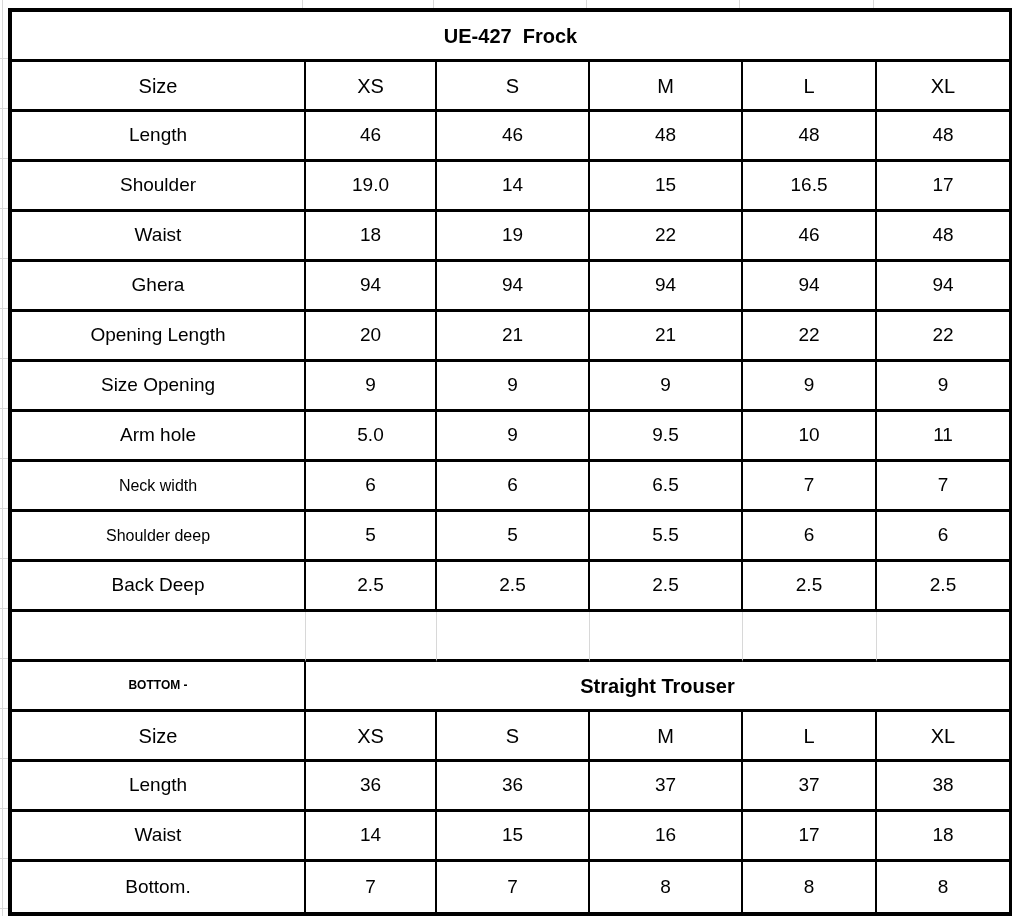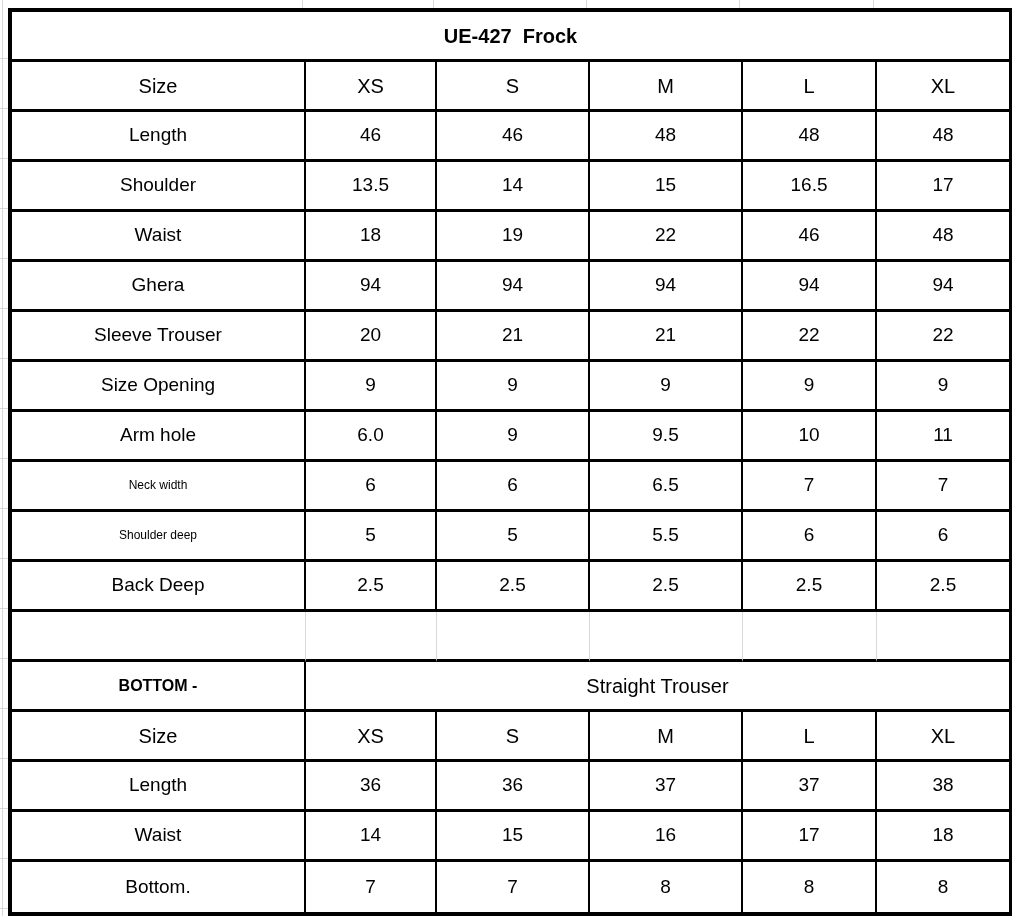--- a/index.html
+++ b/index.html
@@ -23,23 +23,23 @@
     box-sizing:border-box;height:50px;padding:0 4px;overflow:hidden;
     border-right:2px solid #000;border-bottom:3px solid #000;
     text-align:center;vertical-align:middle;
     font-size:19px;line-height:1.1;white-space:nowrap;
   }
   td:last-child{border-right:0}
   tbody.last tr:last-child td{border-bottom:0}
 
   td.title-cell{font-weight:bold;font-size:20px;white-space:pre}
   td.header-cell{font-weight:normal;font-size:20px}
-  td.section-label-cell{font-weight:bold;font-size:16px}
-  td.section-title-cell{font-weight:normal;font-size:20px}
-  td.small{font-size:12px}
+  td.section-label-cell{font-weight:bold;font-size:12px}
+  td.section-title-cell{font-weight:bold;font-size:20px}
+  td.small{font-size:16px}
   td.gap-cell{border-right:1px solid #d8d8d8;background:#fff}
   td.gap-cell:last-child{border-right:0}
 </style>
 </head>
 <body>
 
 <div class="sheet">
   <div id="gridlines">
       <div class="gridline v" style="left: 2px;"></div>
       <div class="gridline v" style="left: 302px;"></div>
@@ -97,21 +97,21 @@
         <tr>
           <td>Length</td>
           <td>46</td>
           <td>46</td>
           <td>48</td>
           <td>48</td>
           <td>48</td>
         </tr>
         <tr>
           <td>Shoulder</td>
-          <td>13.5</td>
+          <td>19.0</td>
           <td>14</td>
           <td>15</td>
           <td>16.5</td>
           <td>17</td>
         </tr>
         <tr>
           <td>Waist</td>
           <td>18</td>
           <td>19</td>
           <td>22</td>
@@ -120,38 +120,38 @@
         </tr>
         <tr>
           <td>Ghera</td>
           <td>94</td>
           <td>94</td>
           <td>94</td>
           <td>94</td>
           <td>94</td>
         </tr>
         <tr>
-          <td>Sleeve Trouser</td>
+          <td>Opening Length</td>
           <td>20</td>
           <td>21</td>
           <td>21</td>
           <td>22</td>
           <td>22</td>
         </tr>
         <tr>
           <td>Size Opening</td>
           <td>9</td>
           <td>9</td>
           <td>9</td>
           <td>9</td>
           <td>9</td>
         </tr>
         <tr>
           <td>Arm hole</td>
-          <td>6.0</td>
+          <td>5.0</td>
           <td>9</td>
           <td>9.5</td>
           <td>10</td>
           <td>11</td>
         </tr>
         <tr>
           <td class="small">Neck width</td>
           <td>6</td>
           <td>6</td>
           <td>6.5</td>

